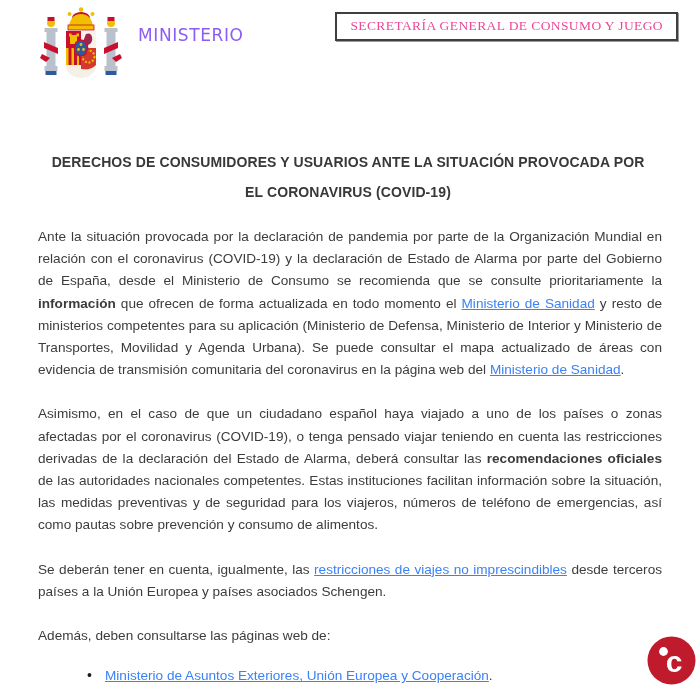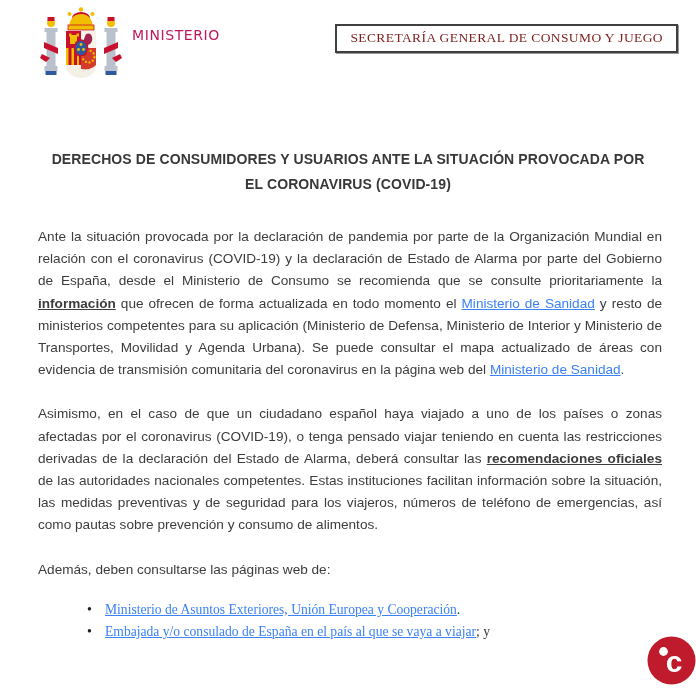--- a/index.html
+++ b/index.html
@@ -13,54 +13,54 @@
     overflow:hidden;
     color:#3c3c3c;
   }
   
   .header{
     position:absolute; top:4px; left:36px; right:18px;
     display:flex; align-items:flex-start;
   }
   .crest{ width:90px; height:90px; flex:0 0 auto; }
   .ministry{
-    margin-left:6px; margin-top:22px;
+    margin-left:12px; margin-top:22px;
     font-family:"DejaVu Sans", sans-serif;
-    font-size:14px; line-height:18px;
-    letter-spacing:0.6px; color:#be185d;
+    font-size:17px; line-height:18px;
+    letter-spacing:0.6px; color:#8b5cf6;
   }
   .secretary-box{
-    margin-left:auto; margin-top:20px;
+    margin-left:auto; margin-top:8px;
     border:2px solid #3f3f3f;
     box-shadow:1px 1px 0 #9a9a9a;
     padding:4px 13px 5px 13px;
     font-family:"Liberation Serif", serif;
     font-size:13.5px; letter-spacing:0.4px;
-    color:#7f1d1d; white-space:nowrap;
+    color:#ec4899; white-space:nowrap;
   }
   
   .doc-title{
     position:absolute; top:147px; left:48px; right:48px;
     text-align:center;
-    font-size:14px; font-weight:bold; line-height:25px;
+    font-size:14px; font-weight:bold; line-height:30px;
     color:#383838; letter-spacing:0.1px;
   }
   
   .body{
     position:absolute; top:226px; left:38px; width:624px;
     font-size:13.6px; line-height:22.2px;
   }
   .para{ text-align:justify; margin-bottom:22px; }
   .para:last-of-type{ margin-bottom:18px; }
-  .b{ font-weight:bold;text-decoration:underline; }
+  .b{ font-weight:bold; }
   .u{ }
   a.lnk{ color:#3b82f6; text-decoration:underline; cursor:pointer; }
   ul.weblist{ list-style:none; margin-top:11px; }
   ul.weblist li{
-    position:relative; padding-left:67px; line-height:21.8px;font-family:Liberation Serif, serif;
+    position:relative; padding-left:67px; line-height:21.8px;
   }
   ul.weblist li::before{
     content:"•"; position:absolute; left:49px; top:0;
     color:#1d1d1d; font-size:14px;
   }
   
   .consumo-logo{
     position:absolute; right:0px; top:636px;
     width:49px; height:49px;
   }
@@ -125,20 +125,21 @@
       <div>MINISTERIO</div>
     </div>
     <div class="secretary-box">SECRETARÍA GENERAL DE CONSUMO Y JUEGO</div>
   </div>
 
   <div class="doc-title">DERECHOS DE CONSUMIDORES Y USUARIOS ANTE LA SITUACIÓN PROVOCADA POR EL CORONAVIRUS (COVID-19)</div>
 
   <div class="body">
     <p class="para"><span class="">Ante la situación provocada por la declaración de pandemia por parte de la Organización Mundial en relación con el coronavirus (COVID-19) y la </span><span class="u">declaración de Estado de Alarma</span><span class=""> por parte del Gobierno de España, desde el Ministerio de Consumo se recomienda que se consulte prioritariamente la </span><span class="b">información</span><span class=""> que ofrecen de forma actualizada en todo momento el </span><a class="lnk" href="#">Ministerio de Sanidad</a><span class=""> y resto de ministerios competentes para su aplicación (</span><span class="u">Ministerio de Defensa</span><span class="">, </span><span class="u">Ministerio de Interior</span><span class=""> y </span><span class="u">Ministerio de Transportes, Movilidad y Agenda Urbana</span><span class="">). Se puede consultar el mapa actualizado de áreas con evidencia de transmisión comunitaria del coronavirus en la página web del </span><a class="lnk" href="#">Ministerio de Sanidad</a><span class="">.</span></p>
     <p class="para"><span class="">Asimismo, en el caso de que un ciudadano español haya viajado a uno de los países o zonas afectadas por el coronavirus (COVID-19), o tenga pensado viajar teniendo en cuenta las restricciones derivadas de la declaración del Estado de Alarma, deberá consultar las </span><span class="b">recomendaciones oficiales</span><span class=""> de las autoridades nacionales competentes. Estas instituciones facilitan información sobre la situación, las medidas preventivas y de seguridad para los viajeros, números de teléfono de emergencias, así como pautas sobre prevención y consumo de alimentos.</span></p>
+    <p class="para"><span class="">Se deberán tener en cuenta, igualmente, las </span><a class="lnk" href="#">restricciones de viajes no imprescindibles</a><span class=""> desde terceros países a la Unión Europea y países asociados Schengen.</span></p>
     <p class="para"><span class="">Además, deben consultarse las páginas web de:</span></p>
     <ul class="weblist">
       <li><a class="lnk" href="#">Ministerio de Asuntos Exteriores, Unión Europea y Cooperación</a><span class="">.</span></li>
       <li><a class="lnk" href="#">Embajada y/o consulado de España en el país al que se vaya a viajar</a><span class="">; y</span></li>
 
     </ul>
   </div>
 
   <div class="consumo-logo">
     <svg viewBox="0 0 49 49" width="49" height="49" aria-hidden="true">

